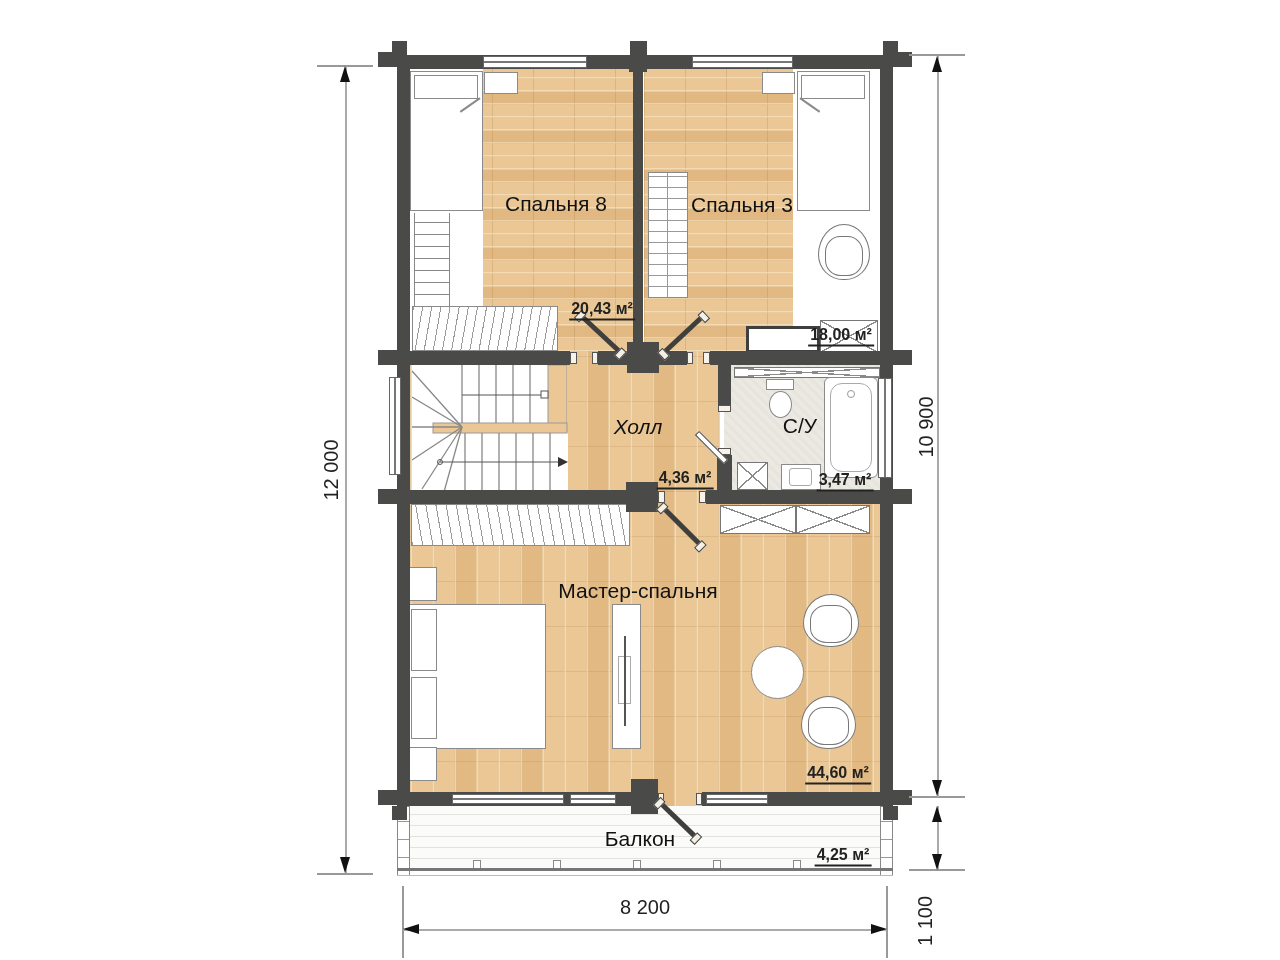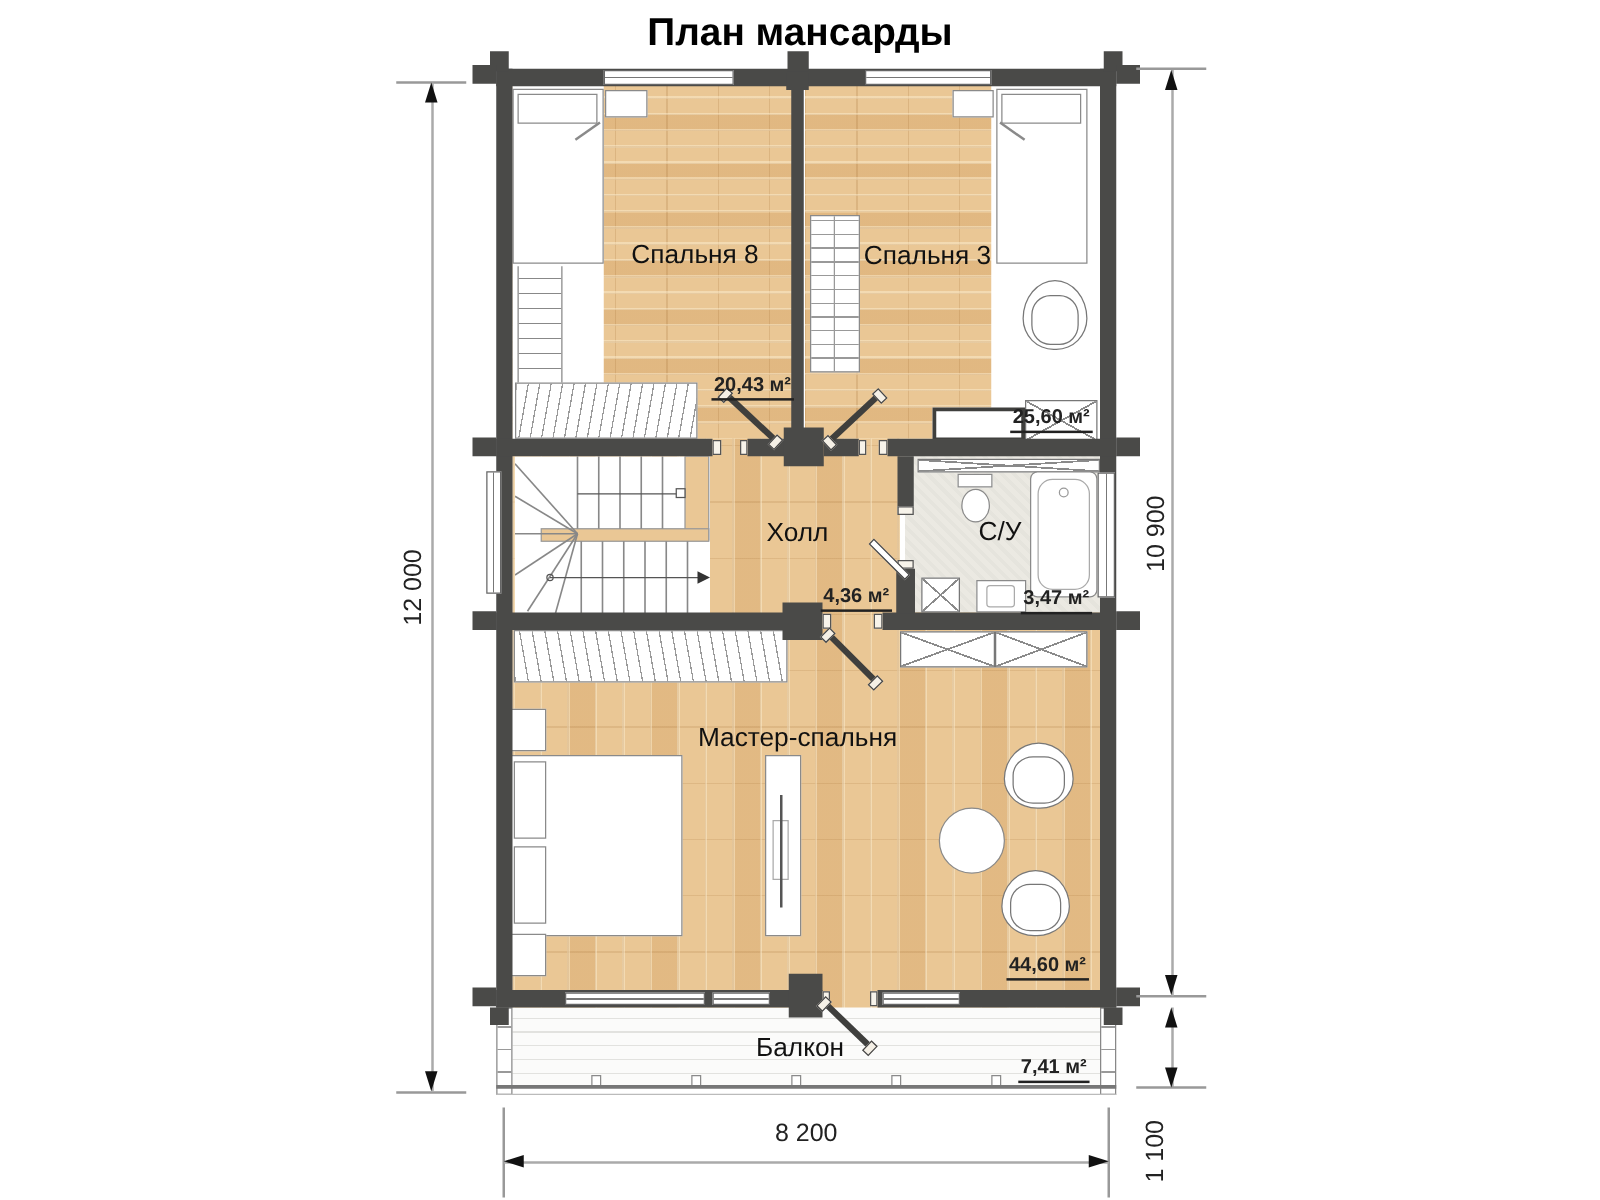--- a/index.html
+++ b/index.html
@@ -67,21 +67,20 @@
     background-image:repeating-linear-gradient(0deg,#888 0 1px,transparent 1px 12px);}
   .fold{position:absolute;height:1.5px;background:#8a8a8a;z-index:11;}
   .tv{position:absolute;background:#555;z-index:12;}
   svg{position:absolute;z-index:5;}
 </style>
 </head>
 <body>
 
 <div class="plan">
 
-  <div class="title">План мансарды</div>
 
   <div class="woodh" style="left:410px;top:62px;width:225px;height:303px;"></div>
   <div class="woodh" style="left:644px;top:62px;width:236px;height:303px;"></div>
   <div class="woodv" style="left:410px;top:351px;width:310px;height:141px;"></div>
   <div class="tile" style="left:724px;top:358px;width:156px;height:134px;"></div>
   <div class="woodv" style="left:410px;top:490px;width:470px;height:317px;"></div>
   <div class="white" style="left:410px;top:68px;width:73px;height:284px;"></div>
   <div class="white" style="left:793px;top:68px;width:87px;height:284px;"></div>
 
   <div class="planks" style="left:403px;top:806px;width:484px;height:64px;"></div>
@@ -222,31 +221,31 @@
   <div class="win h" style="left:706px;top:794px;width:62px;height:10px;"></div>
 
   <div class="leaf" style="left:582px;top:314px;width:52px;transform:rotate(43deg);"></div>
   <div class="leaf" style="left:664px;top:350px;width:52px;transform:rotate(-43deg);"></div>
   <div class="leafw" style="left:697px;top:430px;width:39px;transform:rotate(45deg);"></div>
   <div class="leaf" style="left:664px;top:506px;width:51px;transform:rotate(45deg);"></div>
   <div class="leaf" style="left:661px;top:801px;width:48px;transform:rotate(44deg);"></div>
 
   <div class="lbl" style="left:556px;top:204px;">Спальня 8</div>
   <div class="lbl" style="left:742px;top:205px;">Спальня 3</div>
-  <div class="lbl" style="left:638px;top:427px;">Холл</div>
+  <div class="lbl" style="left:638px;top:427px;font-style:italic;">Холл</div>
   <div class="lbl" style="left:800px;top:426px;">С/У</div>
   <div class="lbl" style="left:638px;top:591px;">Мастер-спальня</div>
   <div class="lbl" style="left:640px;top:839px;">Балкон</div>
 
   <div class="area" style="left:602px;top:310px;">20,43 м²</div>
-  <div class="area" style="left:841px;top:336px;">25,60 м²</div>
+  <div class="area" style="left:841px;top:336px;">18,00 м²</div>
   <div class="area" style="left:685px;top:479px;">4,36 м²</div>
   <div class="area" style="left:845px;top:481px;">3,47 м²</div>
   <div class="area" style="left:838px;top:774px;">44,60 м²</div>
-  <div class="area" style="left:843px;top:856px;">7,41 м²</div>
+  <div class="area" style="left:843px;top:856px;">4,25 м²</div>
 
   <div class="tick" style="left:317px;top:65px;width:56px;height:1.5px;"></div>
   <div class="tick" style="left:317px;top:873px;width:56px;height:1.5px;"></div>
   <div class="dimline" style="left:345px;top:66px;width:1.5px;height:807px;"></div>
   <div class="arr up" style="left:340px;top:66px;"></div>
   <div class="arr down" style="left:340px;top:857px;"></div>
   <div class="dim vert" style="left:331px;top:470px;">12 000</div>
 
   <div class="tick" style="left:909px;top:54px;width:56px;height:1.5px;"></div>
   <div class="tick" style="left:909px;top:796px;width:56px;height:1.5px;"></div>

